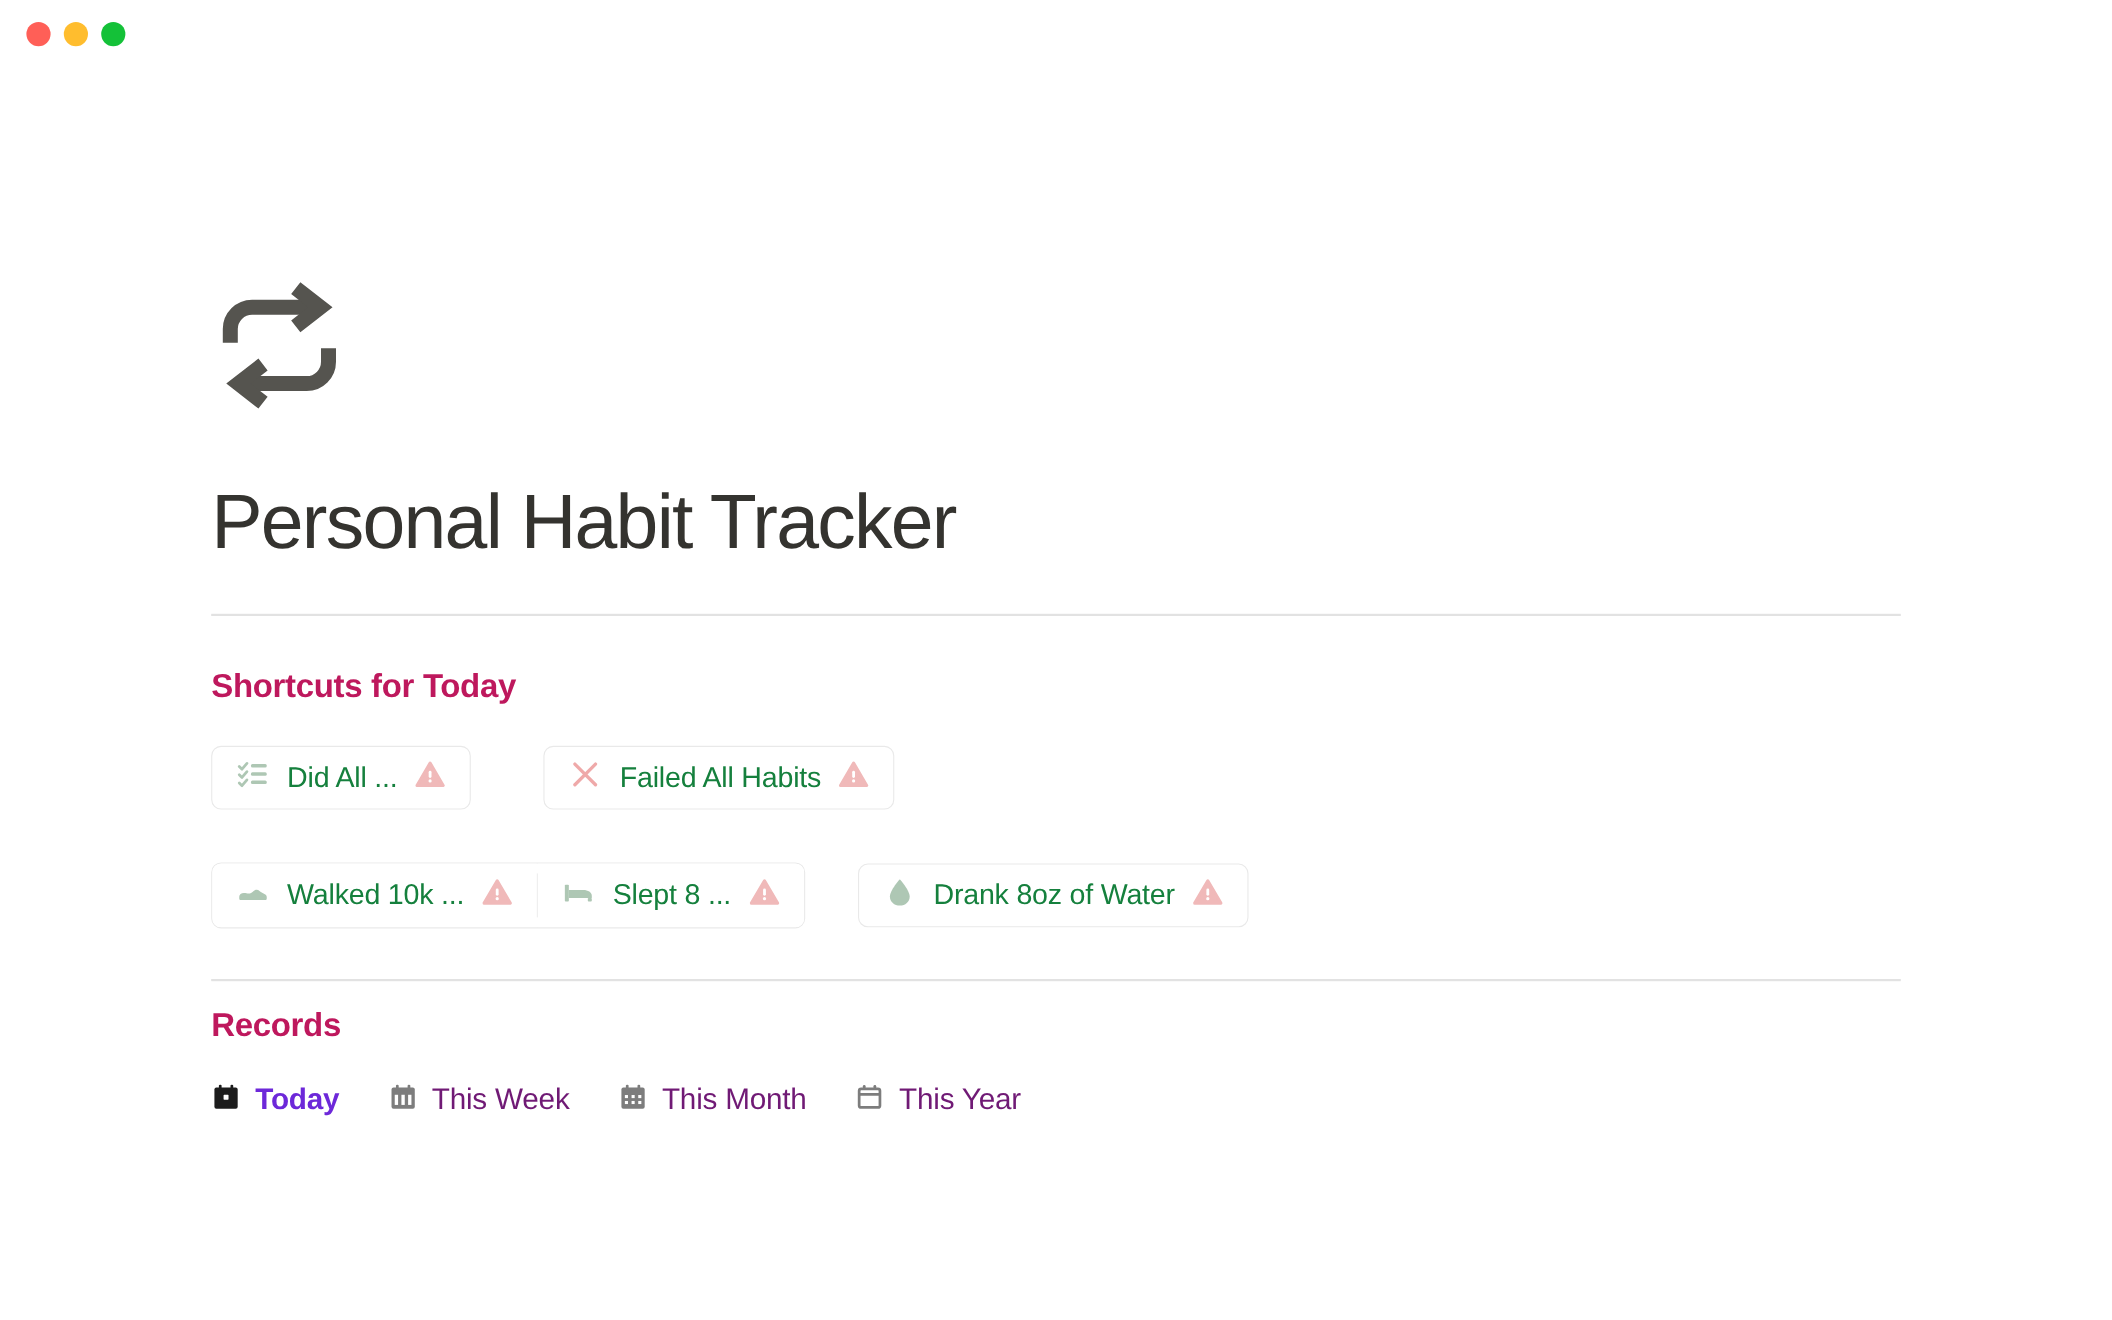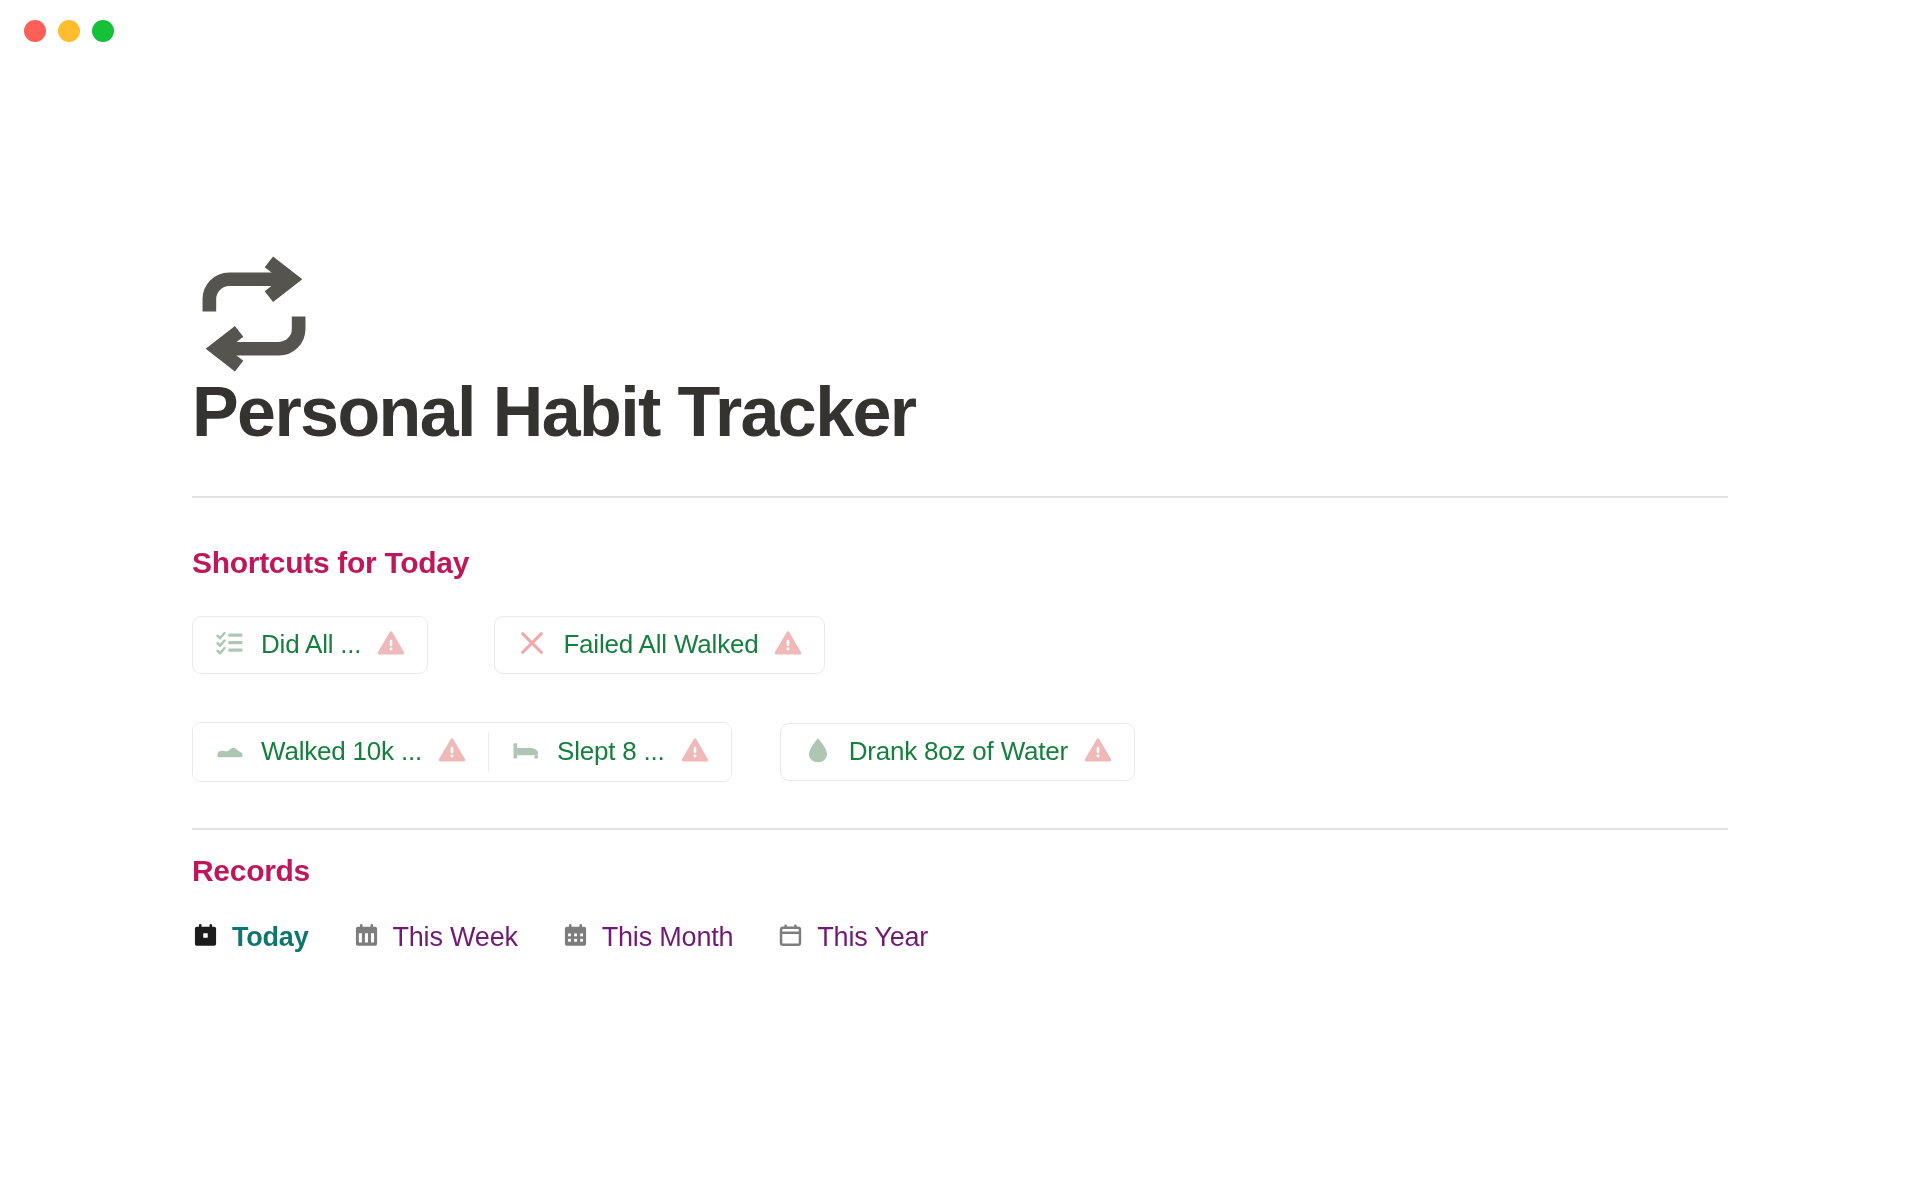--- a/index.html
+++ b/index.html
@@ -48,22 +48,23 @@
 
   .hero-icon {
     margin-top: 252px;
     width: 124px;
     height: 124px;
     color: #55544f;
   }
   .hero-icon svg { display: block; width: 124px; height: 124px; }
 
   .page-title {
+    margin-top: 62px;
     font-size: 70px;
-    font-weight: bold;
+    font-weight: normal;
     letter-spacing: -1.6px;
     color: #34332f;
     line-height: 1.05;
   }
 
   .divider {
     margin-top: 46px;
     width: 1536px;
     height: 2px;
     background: #e2e2e2;
@@ -149,21 +150,21 @@
     gap: 13px;
     cursor: pointer;
     padding-right: 44px;
   }
   .tab-label {
     font-size: 27px;
     letter-spacing: -0.2px;
     color: #701a75;
   }
   .tab-icon { color: #7d7d7d; flex: none; display: block; }
-  .tab.active .tab-label { color: #0f766e; font-weight: bold; }
+  .tab.active .tab-label { color: #6d28d9; font-weight: bold; }
   .tab.active .tab-icon  { color: #1c1c1c; }
 </style>
 </head>
 <body>
 
 <div class="titlebar">
   <span class="dot dot-close"></span>
   <span class="dot dot-min"></span>
   <span class="dot dot-max"></span>
 </div>
@@ -209,21 +210,21 @@
     </div>
 
     <span class="gap-lg"></span>
 
     <div class="btn">
       <span class="ic ic-xred">
         <svg width="30" height="30" viewBox="0 0 24 24" fill="none" xmlns="http://www.w3.org/2000/svg">
           <path d="M4.5 4.5 L19.5 19.5 M19.5 4.5 L4.5 19.5" stroke="currentColor" stroke-width="2.4" stroke-linecap="round"></path>
         </svg>
       </span>
-      <span class="btn-label">Failed All Walked</span>
+      <span class="btn-label">Failed All Habits</span>
       <span class="ic ic-warn">
         <svg width="28" height="28" viewBox="0 0 24 24" xmlns="http://www.w3.org/2000/svg">
           <path d="M12 3.2 L22.2 20.6 H1.8 Z" fill="currentColor" stroke="currentColor" stroke-width="2.4" stroke-linejoin="round"></path>
           <rect x="10.9" y="9.2" width="2.2" height="5.6" rx="1.1" fill="#ffffff"></rect>
           <circle cx="12" cy="17.1" r="1.25" fill="#ffffff"></circle>
         </svg>
       </span>
     </div>
 
   </div>

